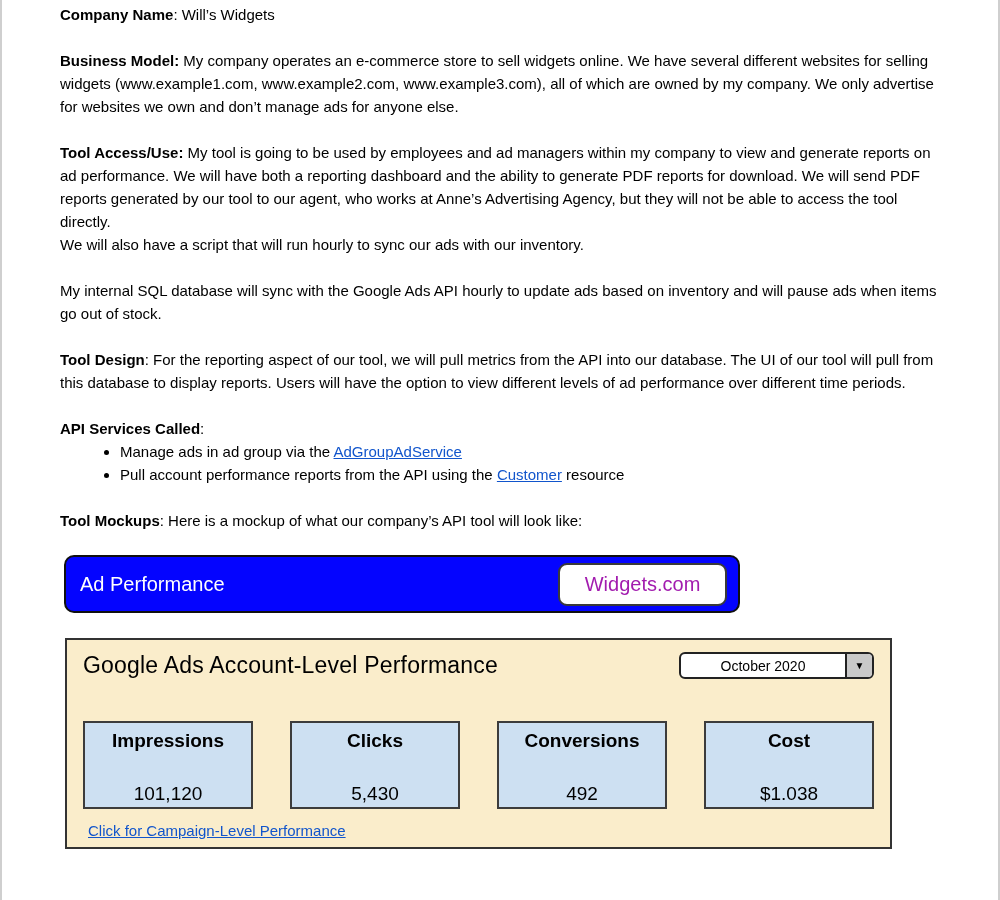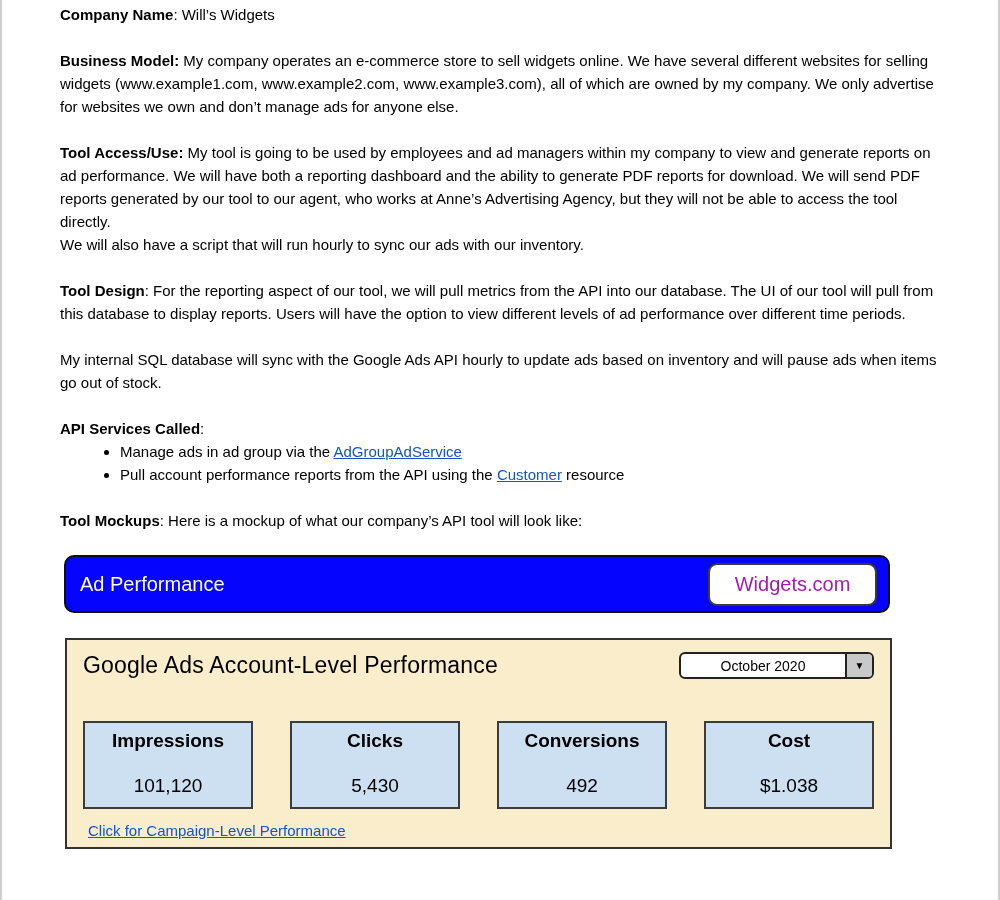--- a/index.html
+++ b/index.html
@@ -43,21 +43,21 @@
   }
   a.doc-link{
     color:var(--link-blue);
     text-decoration:underline;
     cursor:pointer;
   }
   
   .mock-bar{
     box-sizing:border-box;
     margin-left:4px;
-    width:826px;height:58px;
+    width:676px;height:58px;
     background:var(--accent-blue);
     border:2px solid #101010;
     border-radius:10px;
     display:flex;align-items:center;justify-content:space-between;
     padding:0 11px 0 14px;
   }
   .mock-bar-title{
     color:#ffffff;
     font-size:20px;
   }
@@ -115,21 +115,21 @@
   .cards-row{
     margin-top:42px;
     display:flex;justify-content:space-between;
   }
   .card{
     box-sizing:border-box;
     width:170px;height:88px;
     background:var(--card-blue);
     border:2px solid #3c3c3c;
     display:flex;flex-direction:column;justify-content:space-between;align-items:center;
-    padding:7px 0 10px 0;
+    padding:7px 0 2px 0;
   }
   .card-label{font-size:19px;font-weight:bold;}
   .card-value{font-size:19px;}
   .panel-link-row{margin:13px 0 0 5px;}
   .panel-link{
     font-size:15px;
     color:var(--link-blue);
     text-decoration:underline;
     cursor:pointer;
   }
@@ -137,22 +137,22 @@
 </head>
 <body>
 
 <div id="page">
 
   <div id="doc">
       <p class="gap"><strong>Company Name</strong><span>: Will’s Widgets</span></p>
       <p class="gap"><strong>Business Model:</strong><span> My company operates an e-commerce store to sell widgets online. We have several different websites for selling widgets (www.example1.com, www.example2.com, www.example3.com), all of which are owned by my company. We only advertise for websites we own and don’t manage ads for anyone else.</span></p>
       <p class="gap"><strong>Tool Access/Use:</strong><span> My tool is going to be used by employees and ad managers within my company to view and generate reports on ad performance. We will have both a reporting dashboard and the ability to generate PDF reports for download. We will send PDF reports generated by our tool to our agent, who works at Anne’s Advertising Agency, but they will not be able to access the tool directly.
 We will also have a script that will run hourly to sync our ads with our inventory.</span></p>
+      <p class="gap"><span>My internal SQL database will sync with the Google Ads API hourly to update ads based on inventory and will pause ads when items go out of stock.</span></p>
       <p class="gap"><strong>Tool Design</strong><span>: For the reporting aspect of our tool, we will pull metrics from the API into our database. The UI of our tool will pull from this database to display reports. Users will have the option to view different levels of ad performance over different time periods.</span></p>
-      <p class="gap"><span>My internal SQL database will sync with the Google Ads API hourly to update ads based on inventory and will pause ads when items go out of stock.</span></p>
       <p><strong>API Services Called</strong><span>:</span></p>
       <ul class="gap">
         <li><span>Manage ads in ad group via the </span><a href="#" class="doc-link">AdGroupAdService</a></li>
         <li><span>Pull account performance reports from the API using the </span><a href="#" class="doc-link">Customer</a><span> resource</span></li>
       </ul>
       <p class="gap"><strong>Tool Mockups</strong><span>: Here is a mockup of what our company’s API tool will look like:</span></p>
     </div>
 
   <div class="mock-bar">
     <span class="mock-bar-title">Ad Performance</span>

